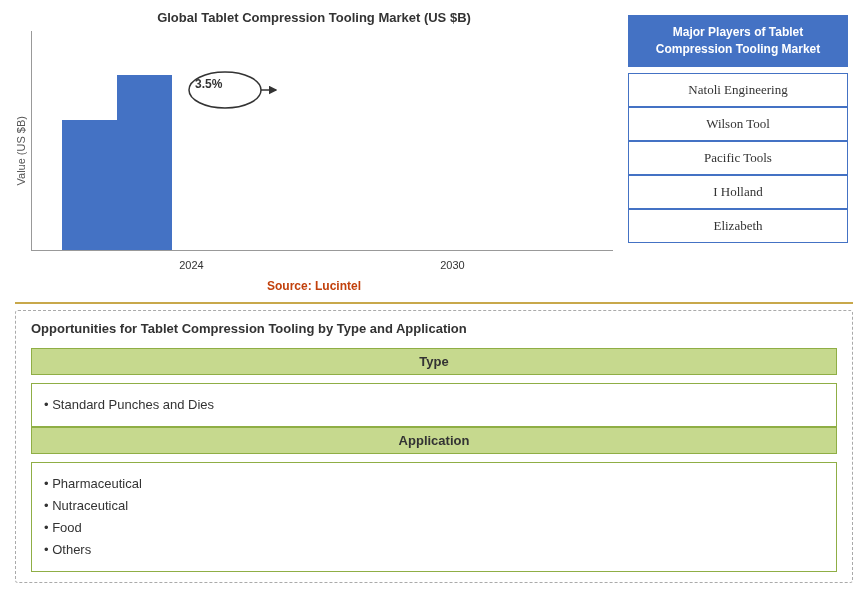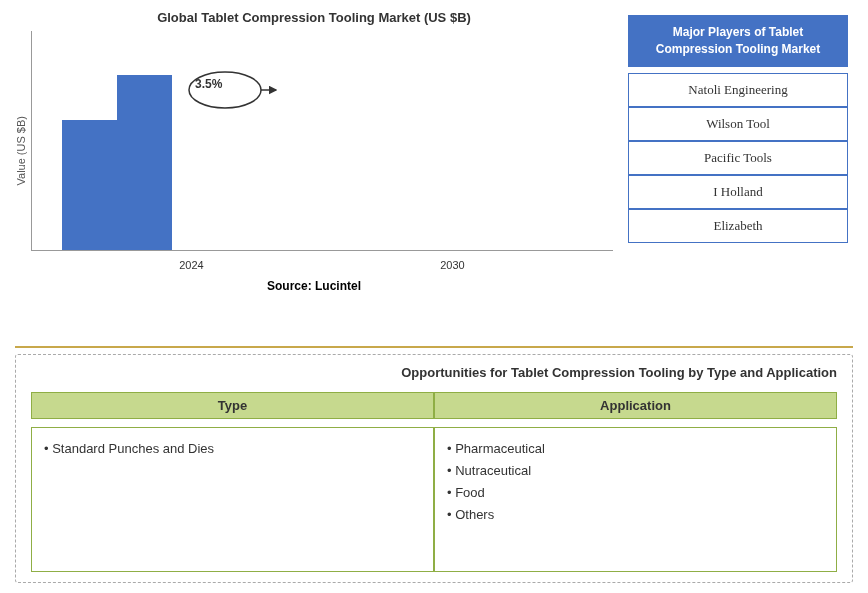--- a/index.html
+++ b/index.html
@@ -120,21 +120,21 @@
       top: 8px;
       left: 8px;
       font-size: 12px;
       color: #333;
       font-weight: bold;
     }
 
     .source-text {
       text-align: center;
       font-size: 12px;
-      color: #000000;
+      color: #c2410c;
       font-weight: bold;
       margin-top: 8px;
     }
 
     
     .players-sidebar {
       width: 230px;
       display: flex;
       flex-direction: column;
       align-items: center;
@@ -181,27 +181,27 @@
       border-radius: 3px;
       padding: 10px 15px;
       display: flex;
       flex-direction: column;
     }
 
     .bottom-title {
       font-size: 13px;
       font-weight: bold;
       color: #333;
-      text-align: right;
+      text-align: left;
       margin-bottom: 12px;
     }
 
     .bottom-columns {
       display: flex;
-      flex-direction: row;
+      flex-direction: column;
       flex: 1;
     }
 
     .bottom-col {
       flex: 1;
       display: flex;
       flex-direction: column;
     }
 
     .col-header {

